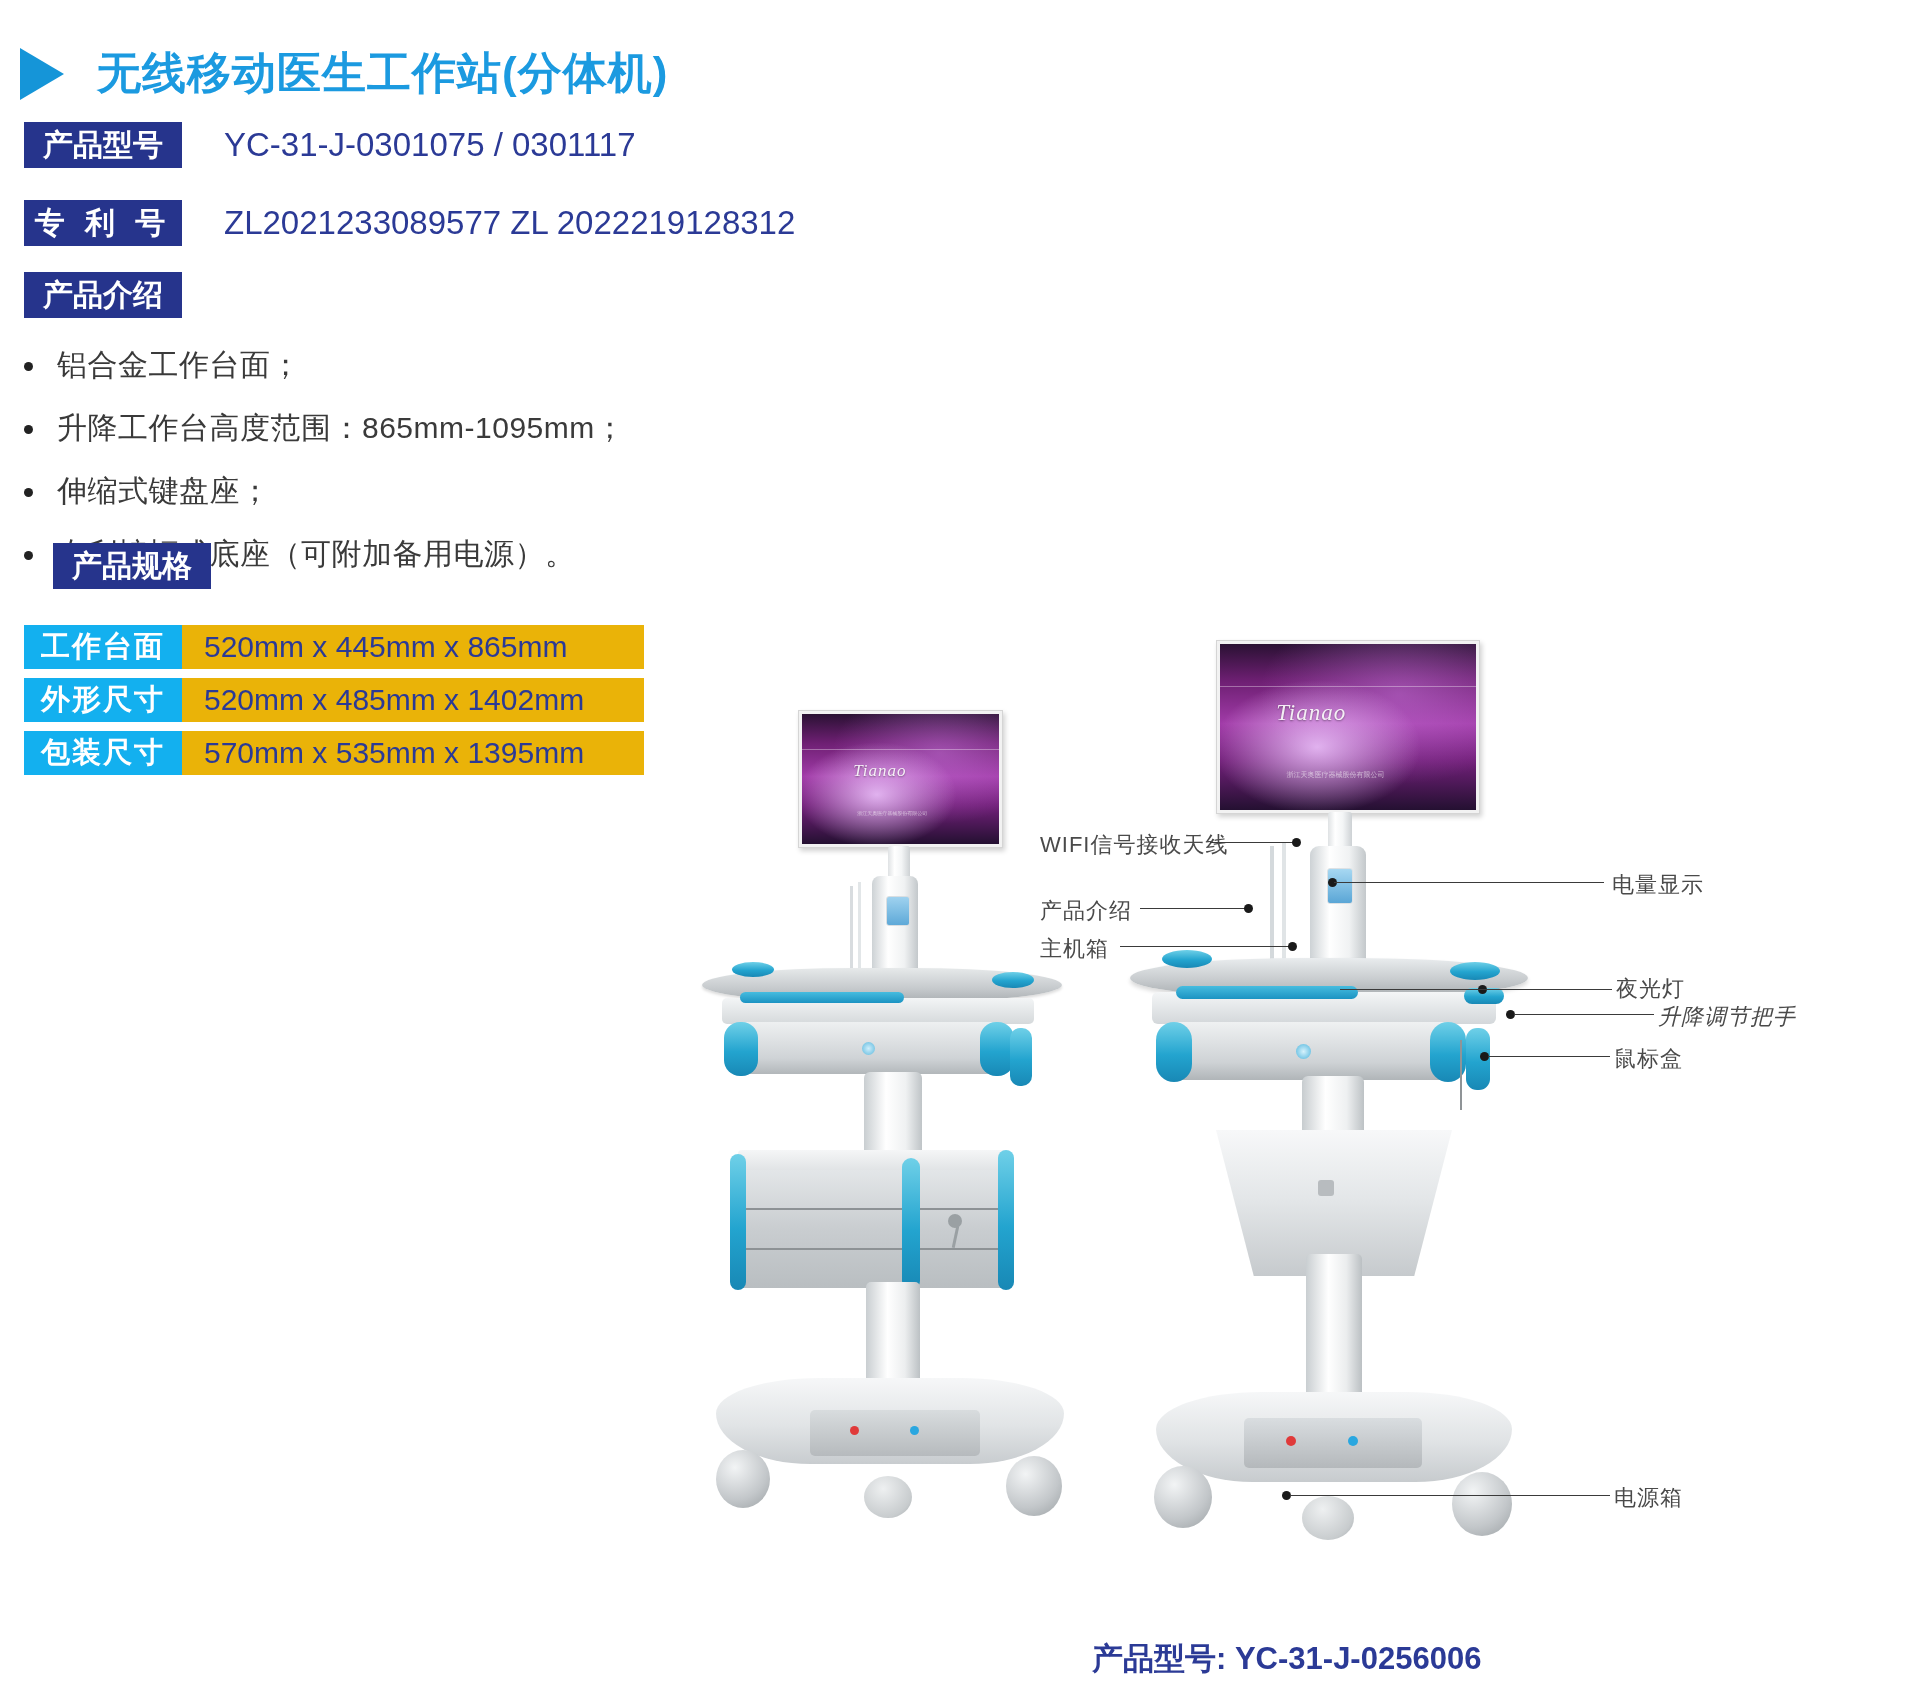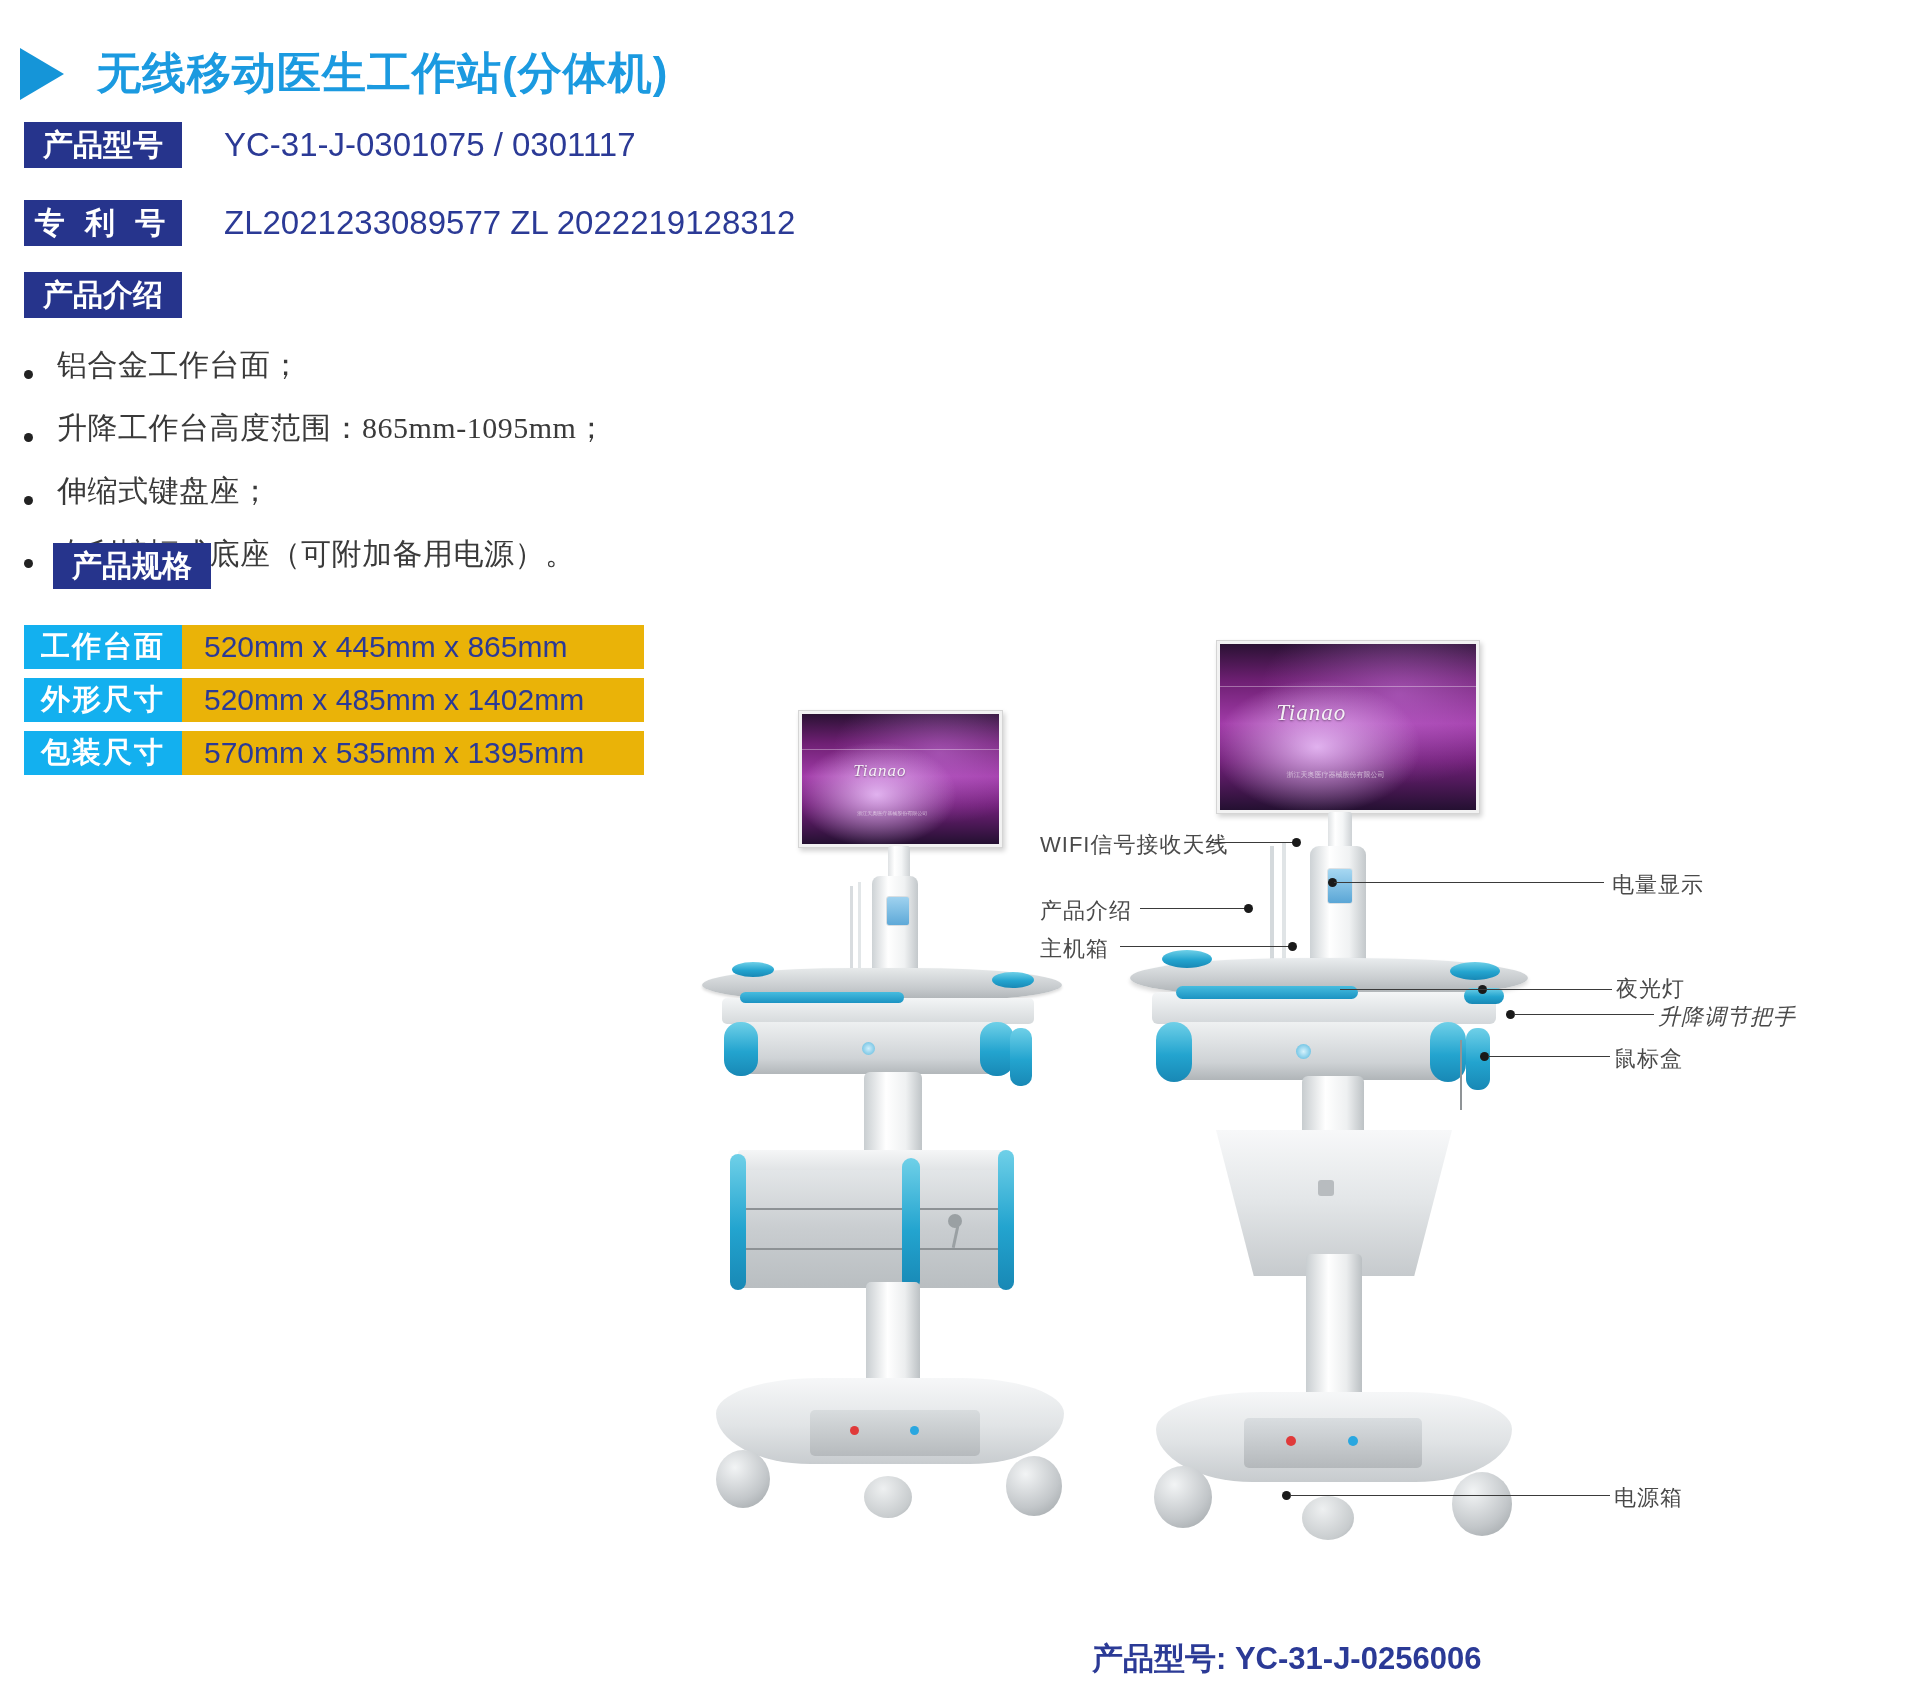--- a/index.html
+++ b/index.html
@@ -19,21 +19,21 @@
   .chip{background:#26348c;color:#ffffff;font-size:30px;font-weight:bold;
         display:inline-flex;align-items:center;justify-content:center;
         padding:6px 14px;box-sizing:border-box;white-space:nowrap;}
   .info-row{position:absolute;display:flex;align-items:center;}
   .info-val{font-size:33px;color:#2b3a96;margin-left:42px;white-space:nowrap;font-weight:400;text-align:center;}
 
   .chip-w{width:158px;height:46px;}
 
   
   .bullets{position:absolute;left:24px;top:345px;}
-  .bullet{display:flex;align-items:center;margin-bottom:22px;font-family:Liberation Serif, serif;}
+  .bullet{display:flex;align-items:flex-start;margin-bottom:22px;}
   .dot{width:9px;height:9px;border-radius:50%;background:#222;margin:17px 24px 0 0;flex:0 0 auto;}
   .btext{font-size:30px;color:#3a3a3a;white-space:nowrap;letter-spacing:.5px;}
 
   
   .spectable{position:absolute;left:24px;top:625px;}
   .specrow{display:flex;align-items:stretch;margin-bottom:9px;height:44px;}
   .speckey{background:#13b0ef;color:#fff;font-size:29px;font-weight:bold;
            width:158px;display:flex;align-items:center;justify-content:center;letter-spacing:2px;}
   .specval{background:#eab308;color:#2b3a96;font-size:30px;
            display:flex;align-items:center;padding-left:22px;width:462px;box-sizing:border-box;white-space:nowrap;}

